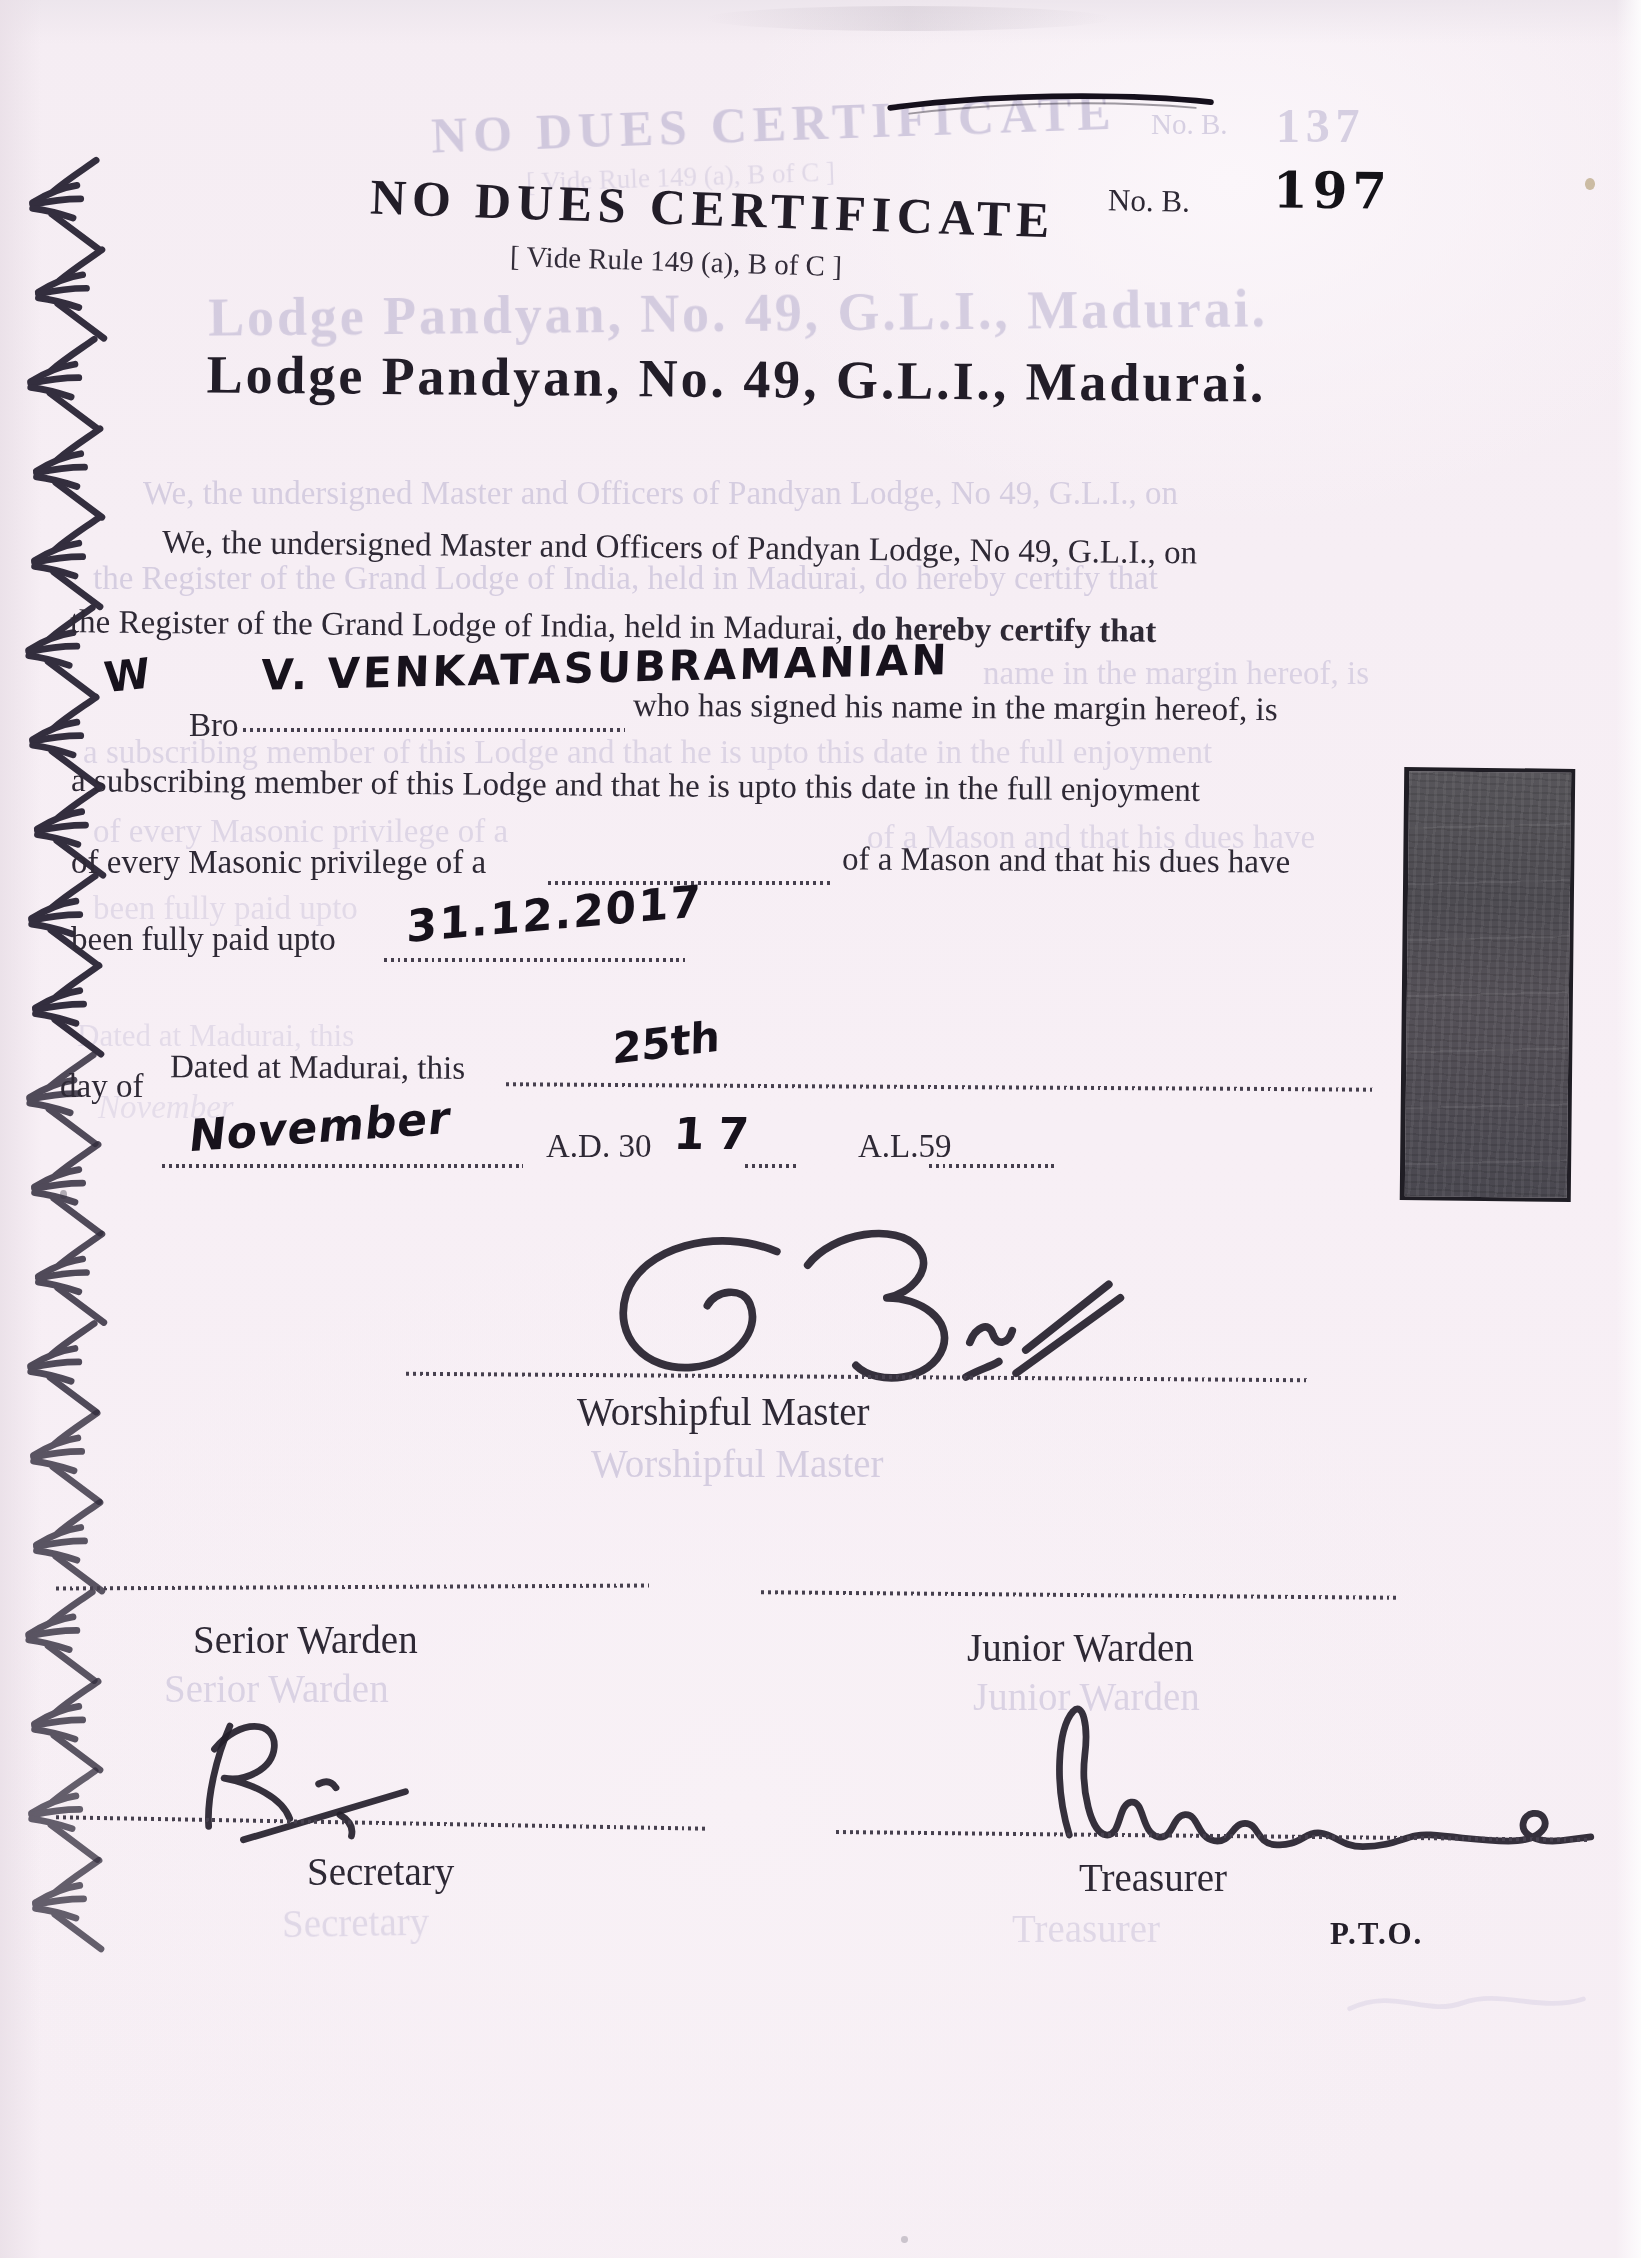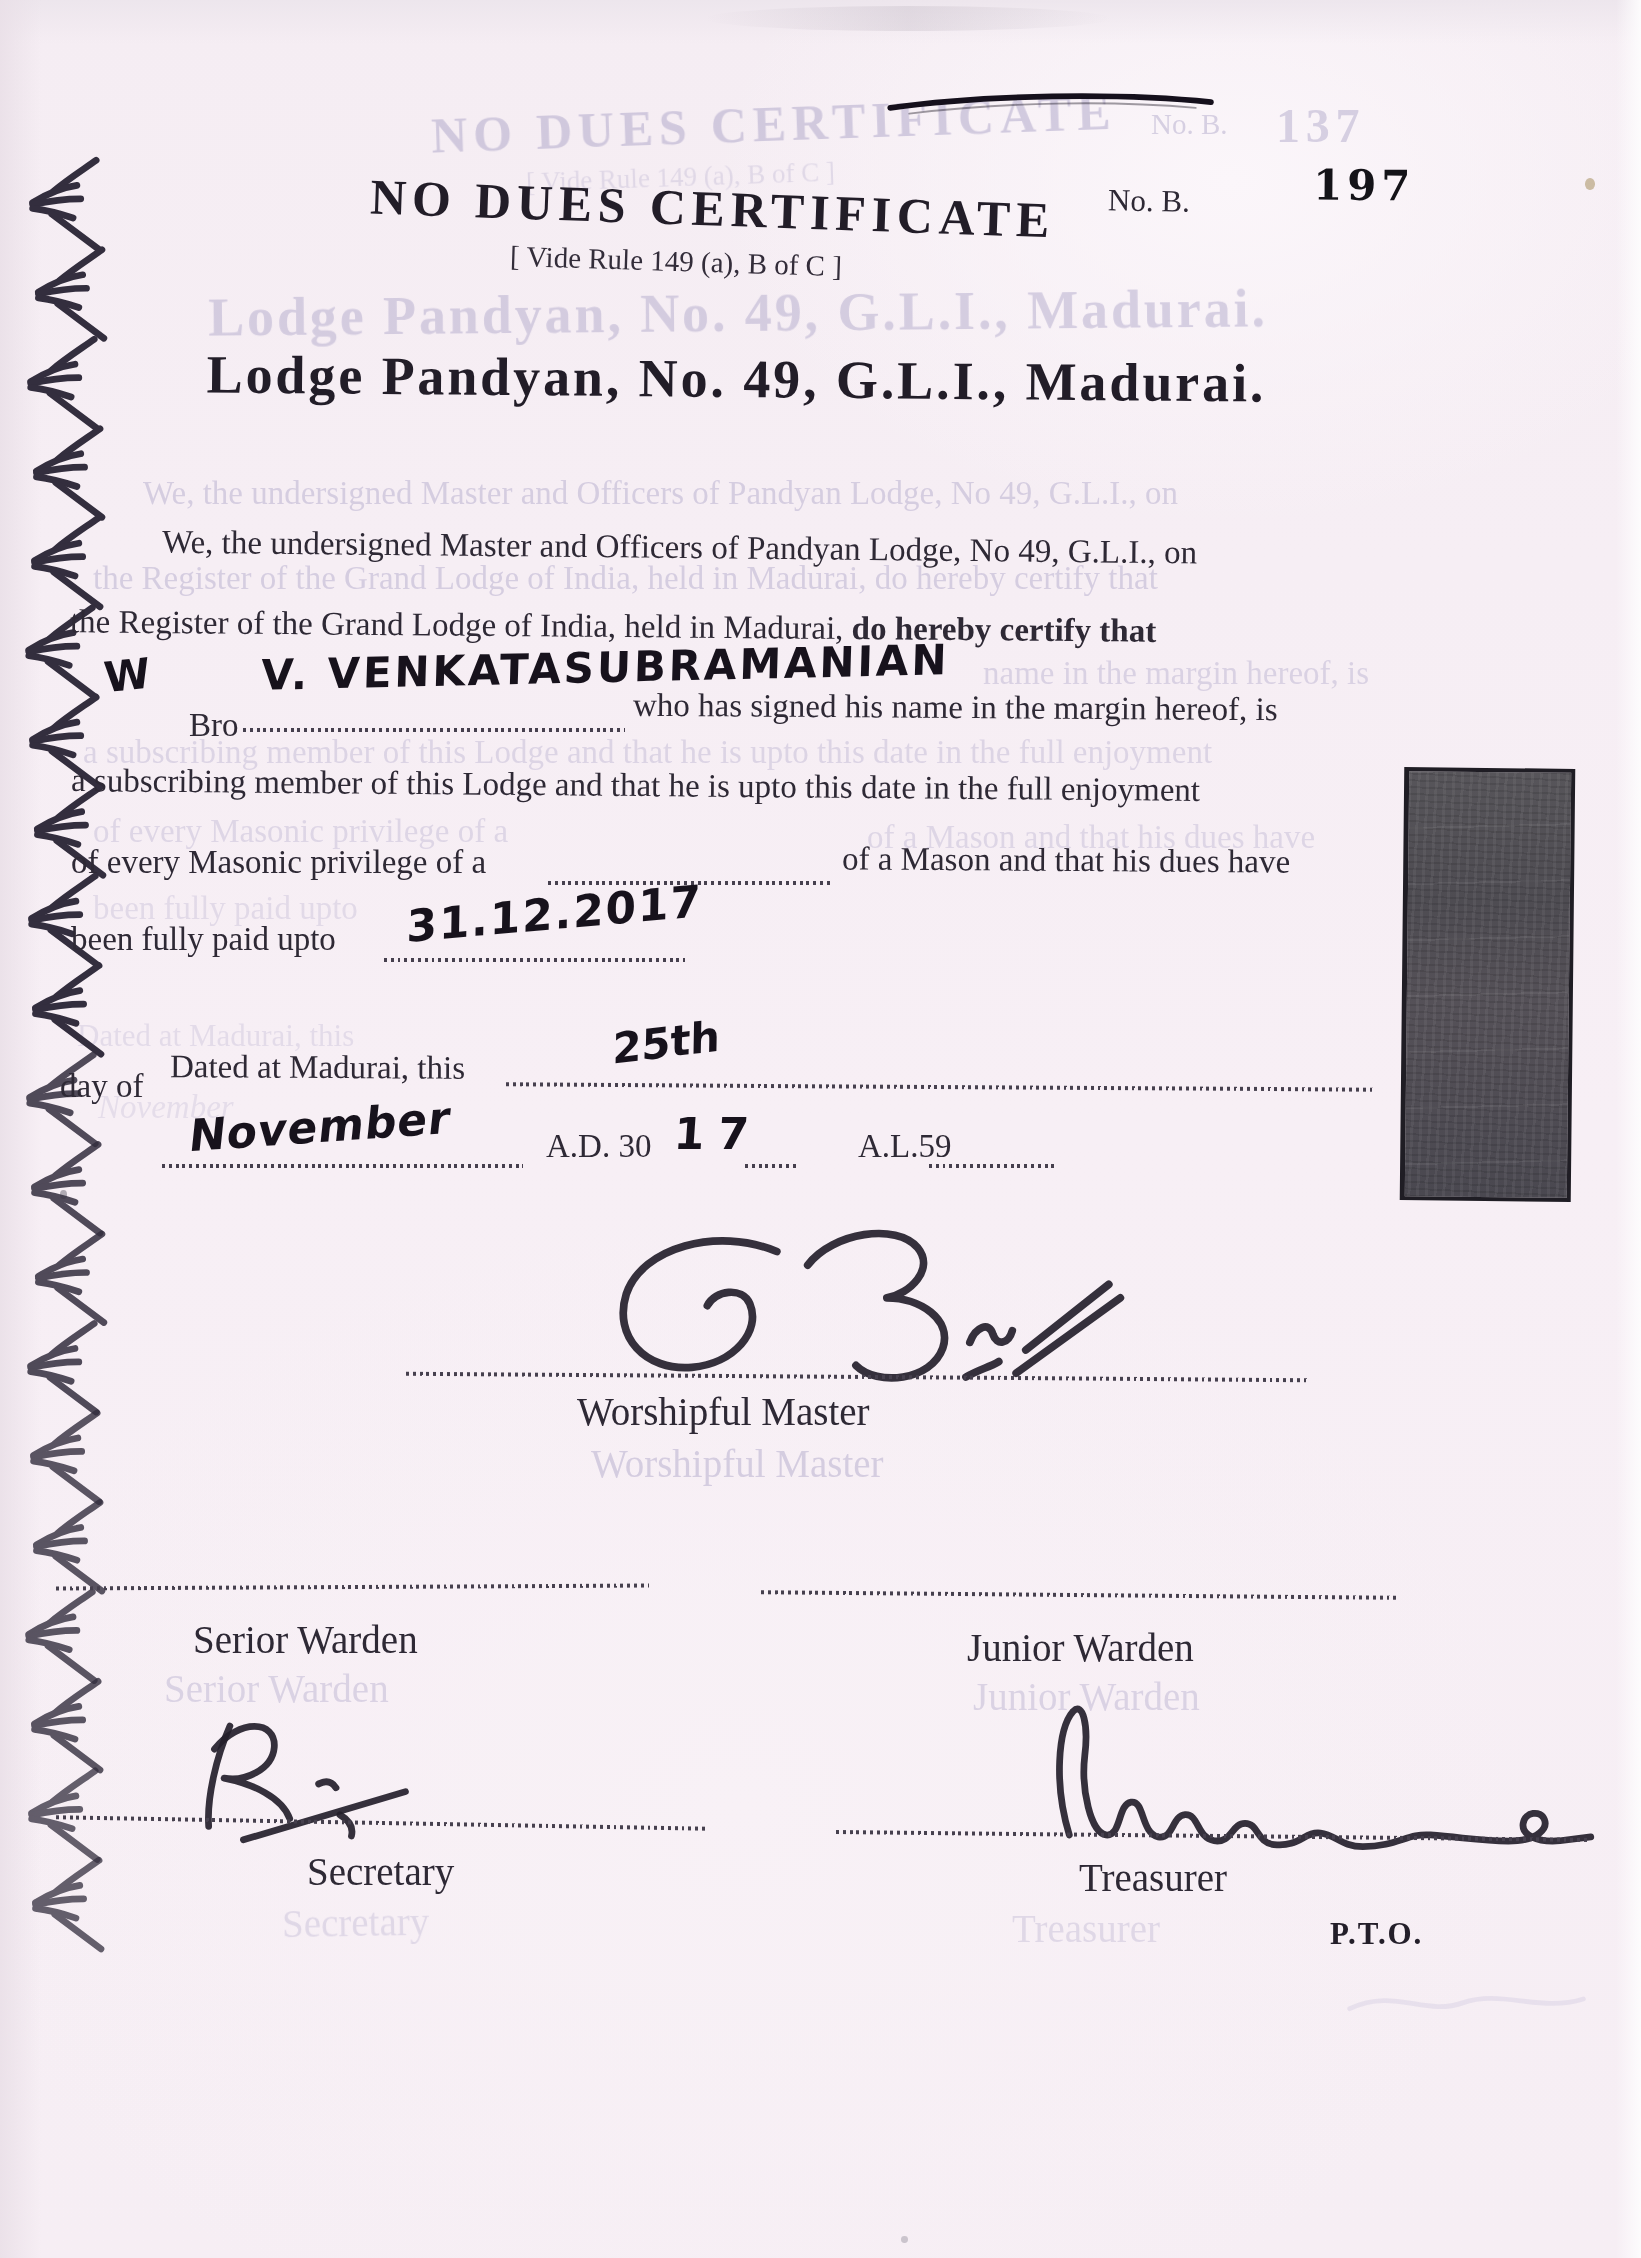--- a/index.html
+++ b/index.html
@@ -14,21 +14,21 @@
       radial-gradient(1159px 869px at 45% 80%, #f8f1f6 0%, rgba(246,238,244,0) 70%),
       linear-gradient(180deg,#f5edf3 0%,#f7eff5 50%,#f6eef4 100%);
     font-family:"Liberation Serif",serif;color:#2e2935;
   }
   .abs{position:absolute;white-space:nowrap;}
   
   .m{color:#2e2935;font-family:"Liberation Serif",serif;font-size:33px;line-height:1.15;}
   .m-title{left:370px;top:180px;width:657px;font-size:50px;font-weight:700;letter-spacing:5.8px;color:#221d28;text-align:center;transform:rotate(2deg);}
   .m-subtitle{left:454px;top:245px;width:444px;font-size:29px;text-align:center;transform:rotate(1.8deg);color:#332d3a;}
   .m-serial-label{left:1108px;top:183px;font-size:31px;transform:rotate(1deg);}
-  .m-serial-number{left:1313px;top:162px;font-size:42px;font-weight:700;font-family:"DejaVu Serif",serif;letter-spacing:4.8px;color:#141318;transform:rotate(.5deg);}
+  .m-serial-number{left:1273px;top:162px;font-size:50px;font-weight:700;font-family:"DejaVu Serif",serif;letter-spacing:4.8px;color:#141318;transform:rotate(.5deg);}
   .m-lodge{left:85px;top:348px;width:1303px;font-size:54px;font-weight:700;letter-spacing:2.9px;text-align:center;color:#221d28;transform:rotate(.5deg);}
   .m-line1{left:162px;top:529px;transform:rotate(.6deg);}
   .m-line2{left:70px;top:608px;transform:rotate(.5deg);}
   .m-line2 .bold{font-weight:700;}
   .m-bro{left:189px;top:691px;margin-top:16px;}
   .m-line3s{left:633px;top:689px;transform:rotate(.4deg);}
   .m-line4{left:71px;top:767px;transform:rotate(.5deg);}
   .m-line5p{left:71px;top:844px;}
   .m-line5s{left:842px;top:842px;transform:rotate(.4deg);}
   .m-line6p{left:71px;top:921px;}

